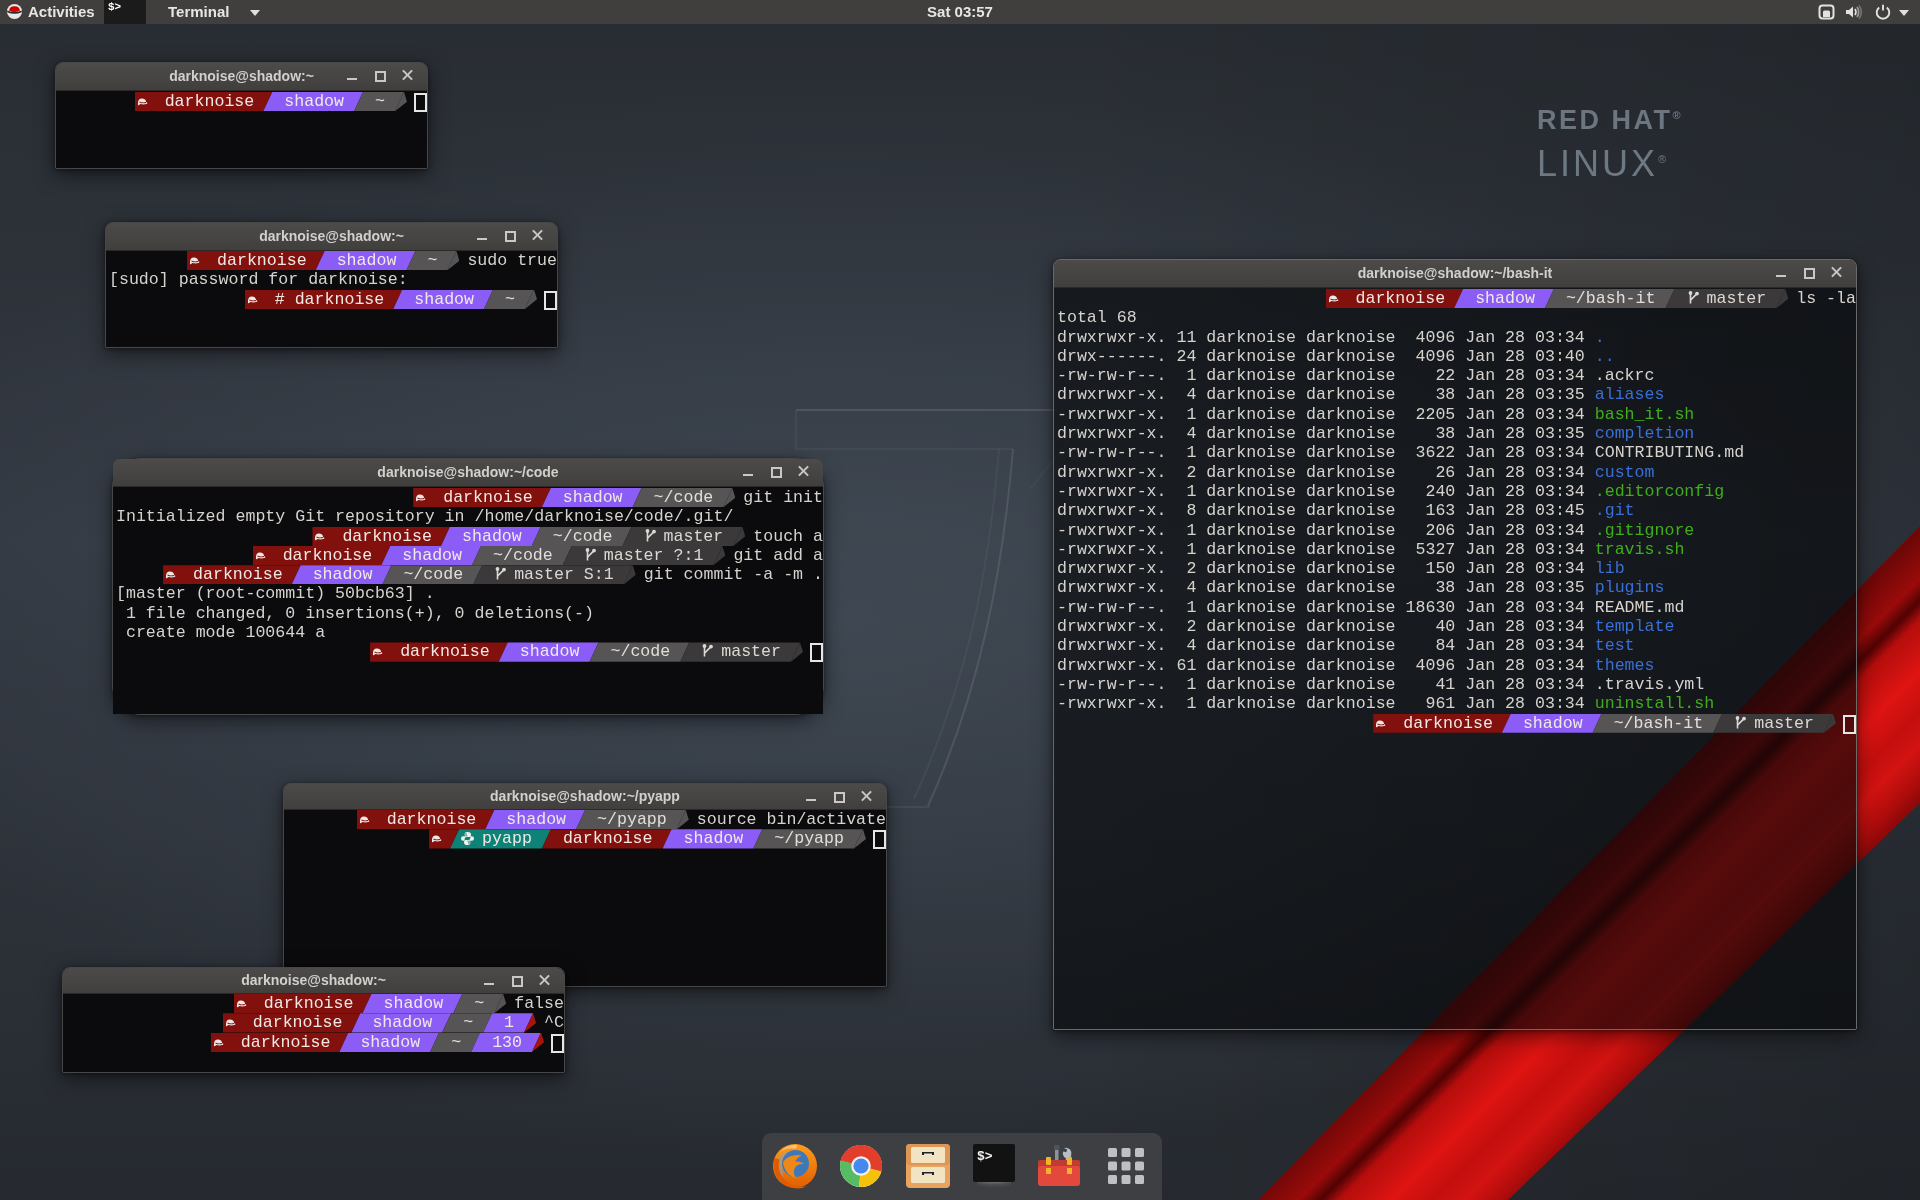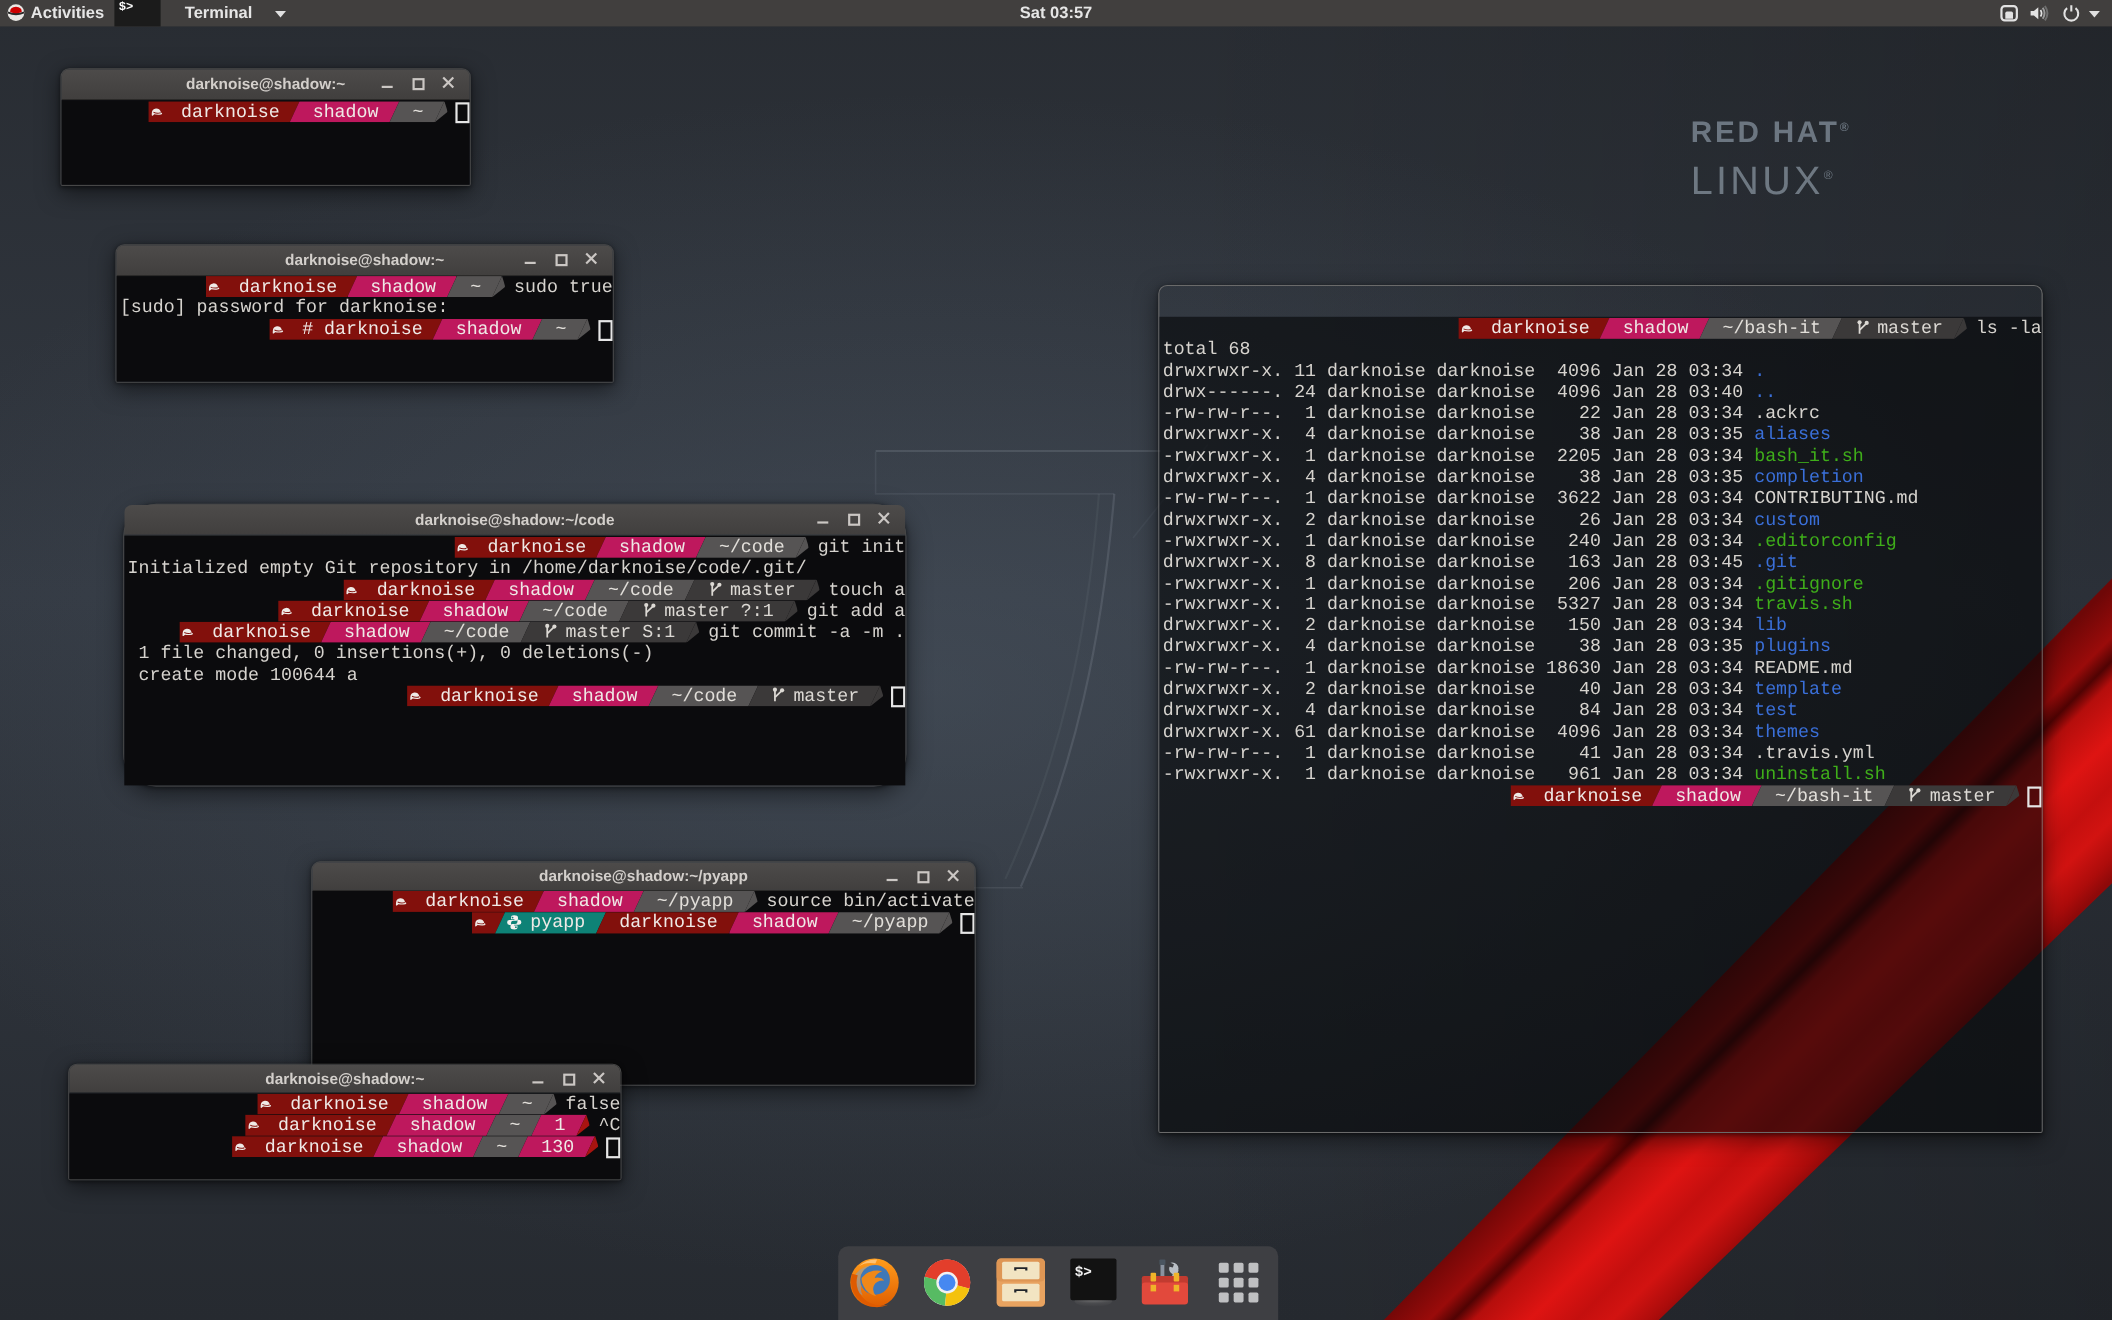--- a/index.html
+++ b/index.html
@@ -34,21 +34,21 @@
 .bclo b{transform:rotate(-45deg);}
 .ct{position:absolute;left:0;right:0;top:28px;bottom:0;background:#0B0B0D;overflow:hidden;font:16.6px/19.3px "Liberation Mono",monospace;color:#D6D3CE;padding-top:1px;}
 .ln{height:19.3px;padding-left:3px;white-space:pre;}
 .pl{display:flex;height:19.3px;white-space:pre;align-items:stretch;justify-content:flex-end;}
 .sg{flex:none;position:relative;padding:0 19px 0 21px;margin-left:-9px;color:#EFE9E6;
  clip-path:polygon(9px 0,100% 0,calc(100% - 9px) 100%,0 100%);}
 .sg.f{margin-left:0;padding:0 18px 0 2px;clip-path:polygon(0 0,100% 0,calc(100% - 9px) 100%,0 100%);}
 .tip{flex:none;width:12px;margin-left:-9px;clip-path:polygon(9px 0,100% 50%,0 100%);}
 .cmd{margin-left:8px;}
 .c1{background:#82100C;}
-.c2{background:#be185d;}
+.c2{background:#8b5cf6;}
 .cg{background:#565454;color:#E2DFDA;}
 .cm{background:#3B3939;color:#DCD9D4;}
 .cv{background:#0E8276;}
 .cur{flex:none;width:9px;height:15px;border:2px solid #E6E6E6;margin:1px 0 0 7px;align-self:flex-start;}
 .hat{display:inline-block;vertical-align:-1px;margin-right:17px;}
 .gb{display:inline-block;vertical-align:-2px;margin-right:7px;}
 .py{display:inline-block;vertical-align:-3px;margin-right:7px;}
 .B{color:#3A6FD8;}
 .G{color:#3FAE1A;}
 
@@ -170,20 +170,21 @@
             <path d="M1.2 6.2 Q1.6 1.8 5.6 1.5 Q9.6 1.3 10.6 4.6 L10.9 5.8 Q12.6 6.1 12.3 7.1 Q11.9 8.2 9.2 8.3 Q5.6 8.4 3.8 7.8 L2.2 9.2 Q1.2 9.7 1.1 8.6 Z" fill="#EFE9E6"></path>
             <path d="M2.8 6.0 Q6.3 7.7 10.8 6.7 L10.5 5.5 Q6.6 6.8 3.2 5.0 Z" fill="#82100C"></path>
           </svg>darknoise</span><span class="sg c2">shadow</span><span class="sg cg">~/code</span><span class="sg cm"><svg class="gb" width="13" height="15" viewBox="0 0 13 15">
             <g stroke="#DCD9D4" stroke-width="1.6" fill="none">
               <line x1="3.5" y1="3.5" x2="3.5" y2="13.5"></line>
               <line x1="3.7" y1="9.8" x2="9.3" y2="4.4"></line>
             </g>
             <circle cx="3.5" cy="3" r="1.9" fill="#DCD9D4"></circle>
             <circle cx="10" cy="3.6" r="1.9" fill="#DCD9D4"></circle>
           </svg>master S:1</span><span class="tip" style="background:#3B3939"></span><span class="cmd">git commit -a -m .</span></div>
+  <div class="ln">[master (root-commit) 50bcb63] .</div>
   <div class="ln"> 1 file changed, 0 insertions(+), 0 deletions(-)</div>
   <div class="ln"> create mode 100644 a</div>
   <div class="pl"><span class="sg f c1"><svg class="hat" width="11" height="10" viewBox="0 0 13 11">
             <path d="M1.2 6.2 Q1.6 1.8 5.6 1.5 Q9.6 1.3 10.6 4.6 L10.9 5.8 Q12.6 6.1 12.3 7.1 Q11.9 8.2 9.2 8.3 Q5.6 8.4 3.8 7.8 L2.2 9.2 Q1.2 9.7 1.1 8.6 Z" fill="#EFE9E6"></path>
             <path d="M2.8 6.0 Q6.3 7.7 10.8 6.7 L10.5 5.5 Q6.6 6.8 3.2 5.0 Z" fill="#82100C"></path>
           </svg>darknoise</span><span class="sg c2">shadow</span><span class="sg cg">~/code</span><span class="sg cm"><svg class="gb" width="13" height="15" viewBox="0 0 13 15">
             <g stroke="#DCD9D4" stroke-width="1.6" fill="none">
               <line x1="3.5" y1="3.5" x2="3.5" y2="13.5"></line>
               <line x1="3.7" y1="9.8" x2="9.3" y2="4.4"></line>
             </g>
@@ -236,20 +237,28 @@
             <path d="M2.8 6.0 Q6.3 7.7 10.8 6.7 L10.5 5.5 Q6.6 6.8 3.2 5.0 Z" fill="#82100C"></path>
           </svg>darknoise</span><span class="sg c2">shadow</span><span class="sg cg">~</span><span class="sg c2">1</span><span class="tip" style="background:#A81410"></span><span class="cmd">^C</span></div>
   <div class="pl"><span class="sg f c1"><svg class="hat" width="11" height="10" viewBox="0 0 13 11">
             <path d="M1.2 6.2 Q1.6 1.8 5.6 1.5 Q9.6 1.3 10.6 4.6 L10.9 5.8 Q12.6 6.1 12.3 7.1 Q11.9 8.2 9.2 8.3 Q5.6 8.4 3.8 7.8 L2.2 9.2 Q1.2 9.7 1.1 8.6 Z" fill="#EFE9E6"></path>
             <path d="M2.8 6.0 Q6.3 7.7 10.8 6.7 L10.5 5.5 Q6.6 6.8 3.2 5.0 Z" fill="#82100C"></path>
           </svg>darknoise</span><span class="sg c2">shadow</span><span class="sg cg">~</span><span class="sg c2">130</span><span class="tip" style="background:#A81410"></span><span class="cur"></span></div>
  </div>
 </div>
 
 <div class="win" id="w6" style="left:1053px;top:259px;width:802px;height:769px;border-color:#6A6A6A;">
+ <div class="tb">darknoise@shadow:~/bash-it<span class="btn bmin">
+        <i></i>
+      </span><span class="btn bmax">
+        <i></i>
+      </span><span class="btn bclo">
+        <i></i>
+        <b></b>
+      </span></div>
  <div class="ct" style="background:rgba(5,6,8,0.62);">
   <div class="pl"><span class="sg f c1"><svg class="hat" width="11" height="10" viewBox="0 0 13 11">
             <path d="M1.2 6.2 Q1.6 1.8 5.6 1.5 Q9.6 1.3 10.6 4.6 L10.9 5.8 Q12.6 6.1 12.3 7.1 Q11.9 8.2 9.2 8.3 Q5.6 8.4 3.8 7.8 L2.2 9.2 Q1.2 9.7 1.1 8.6 Z" fill="#EFE9E6"></path>
             <path d="M2.8 6.0 Q6.3 7.7 10.8 6.7 L10.5 5.5 Q6.6 6.8 3.2 5.0 Z" fill="#82100C"></path>
           </svg>darknoise</span><span class="sg c2">shadow</span><span class="sg cg">~/bash-it</span><span class="sg cm"><svg class="gb" width="13" height="15" viewBox="0 0 13 15">
             <g stroke="#DCD9D4" stroke-width="1.6" fill="none">
               <line x1="3.5" y1="3.5" x2="3.5" y2="13.5"></line>
               <line x1="3.7" y1="9.8" x2="9.3" y2="4.4"></line>
             </g>
             <circle cx="3.5" cy="3" r="1.9" fill="#DCD9D4"></circle>

